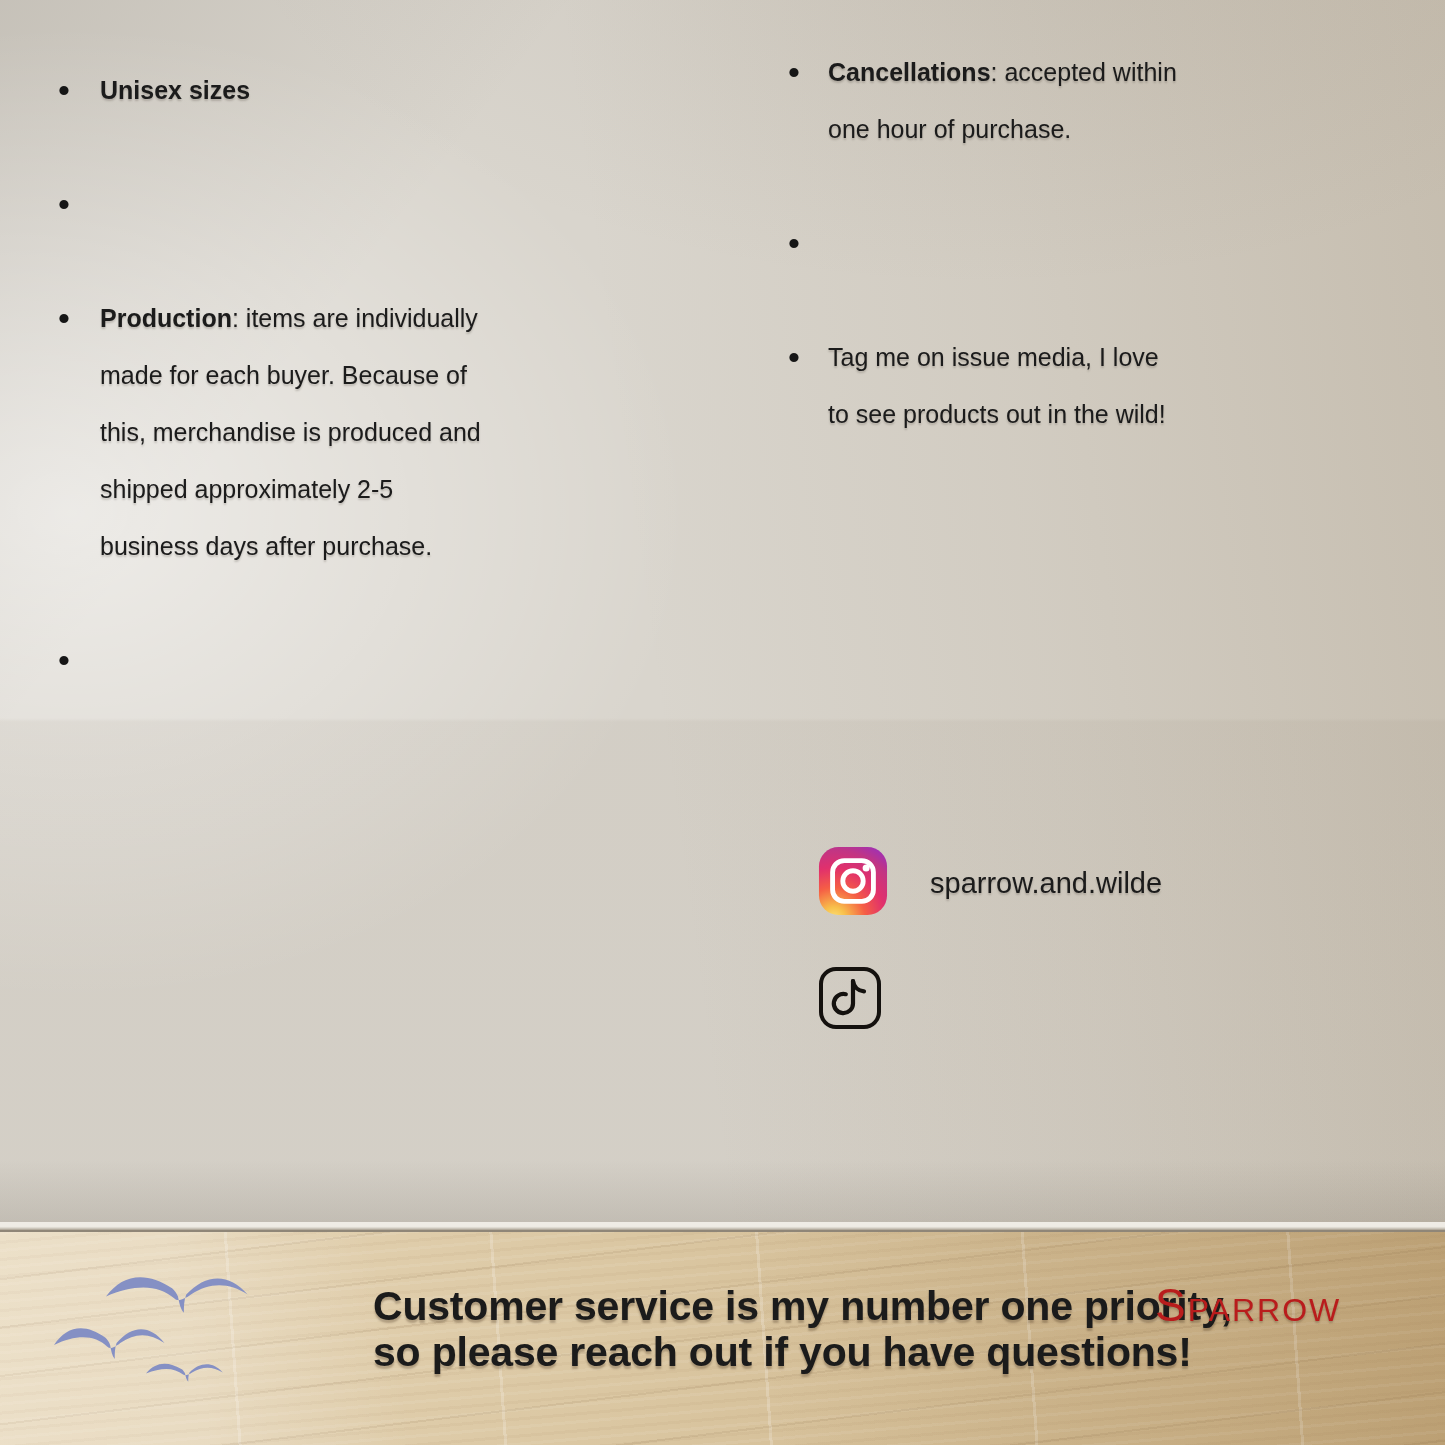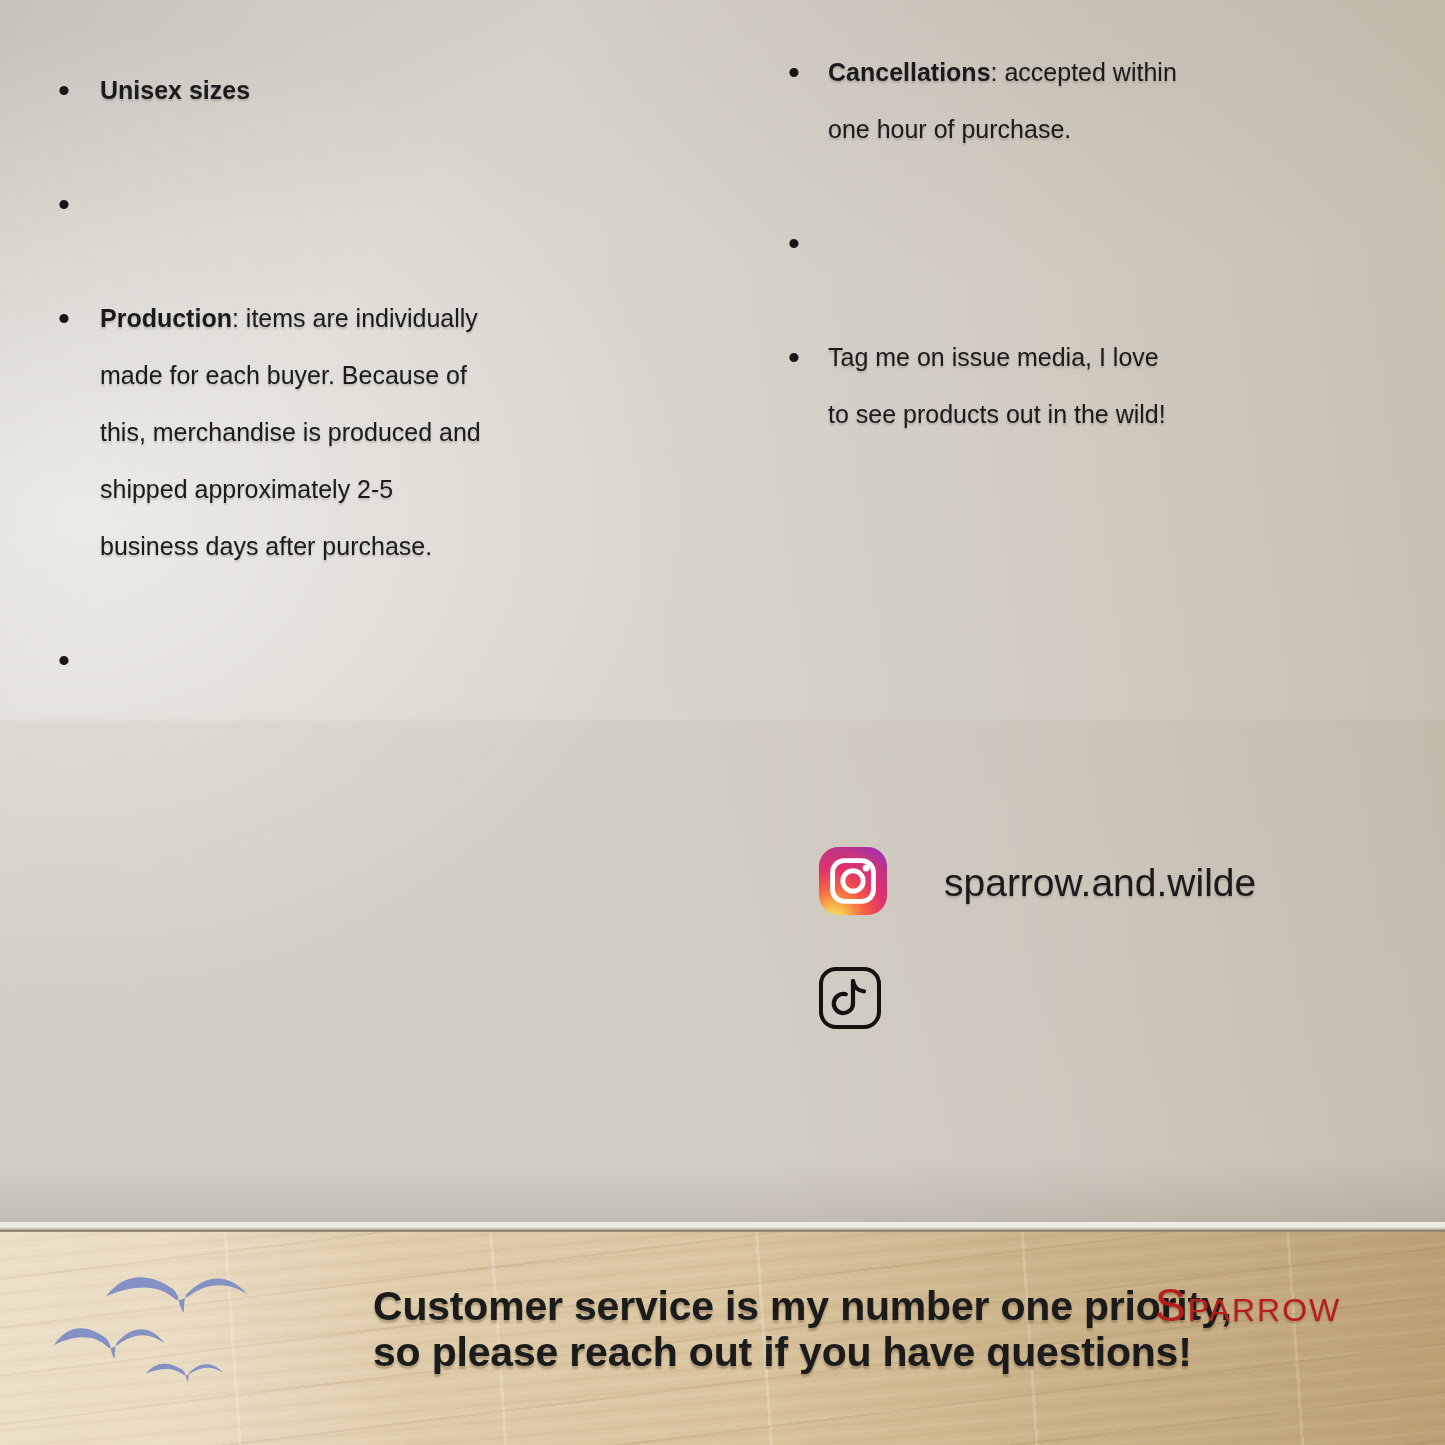--- a/index.html
+++ b/index.html
@@ -41,21 +41,21 @@
     color:#161616;}
   .col-right .bullet{flex:0 0 40px;padding-left:6px;}
   .itext{font-size:25px;line-height:57px;white-space:pre-line;letter-spacing:0px;
     text-shadow:0 2px 2px rgba(55,45,35,0.22);}
   .itext strong{font-weight:700;}
 
   
   .social{position:absolute;left:818px;top:846px;}
   .social-row{display:flex;align-items:center;margin-bottom:46px;}
   .social-row .icon-box{flex:0 0 auto;}
-  .handle{margin-left:56px;font-size:39px;text-shadow:0 2px 2px rgba(55,45,35,0.22);}
+  .handle{margin-left:42px;font-size:29px;text-shadow:0 2px 2px rgba(55,45,35,0.22);}
 
   
   .birds-svg{position:absolute;left:40px;top:1264px;}
   .footer-message{position:absolute;left:373px;top:1283px;font-size:41px;font-weight:700;
     line-height:46px;white-space:pre;letter-spacing:-0.2px;
     text-shadow:0 3px 2px rgba(70,50,30,0.30);}
   .brand{position:absolute;left:1155px;top:1278px;font-size:46px;line-height:54px;
     font-variant:small-caps;letter-spacing:2px;color:#b91c1c;
     text-shadow:0 2px 2px rgba(70,50,30,0.28);}
 </style>

